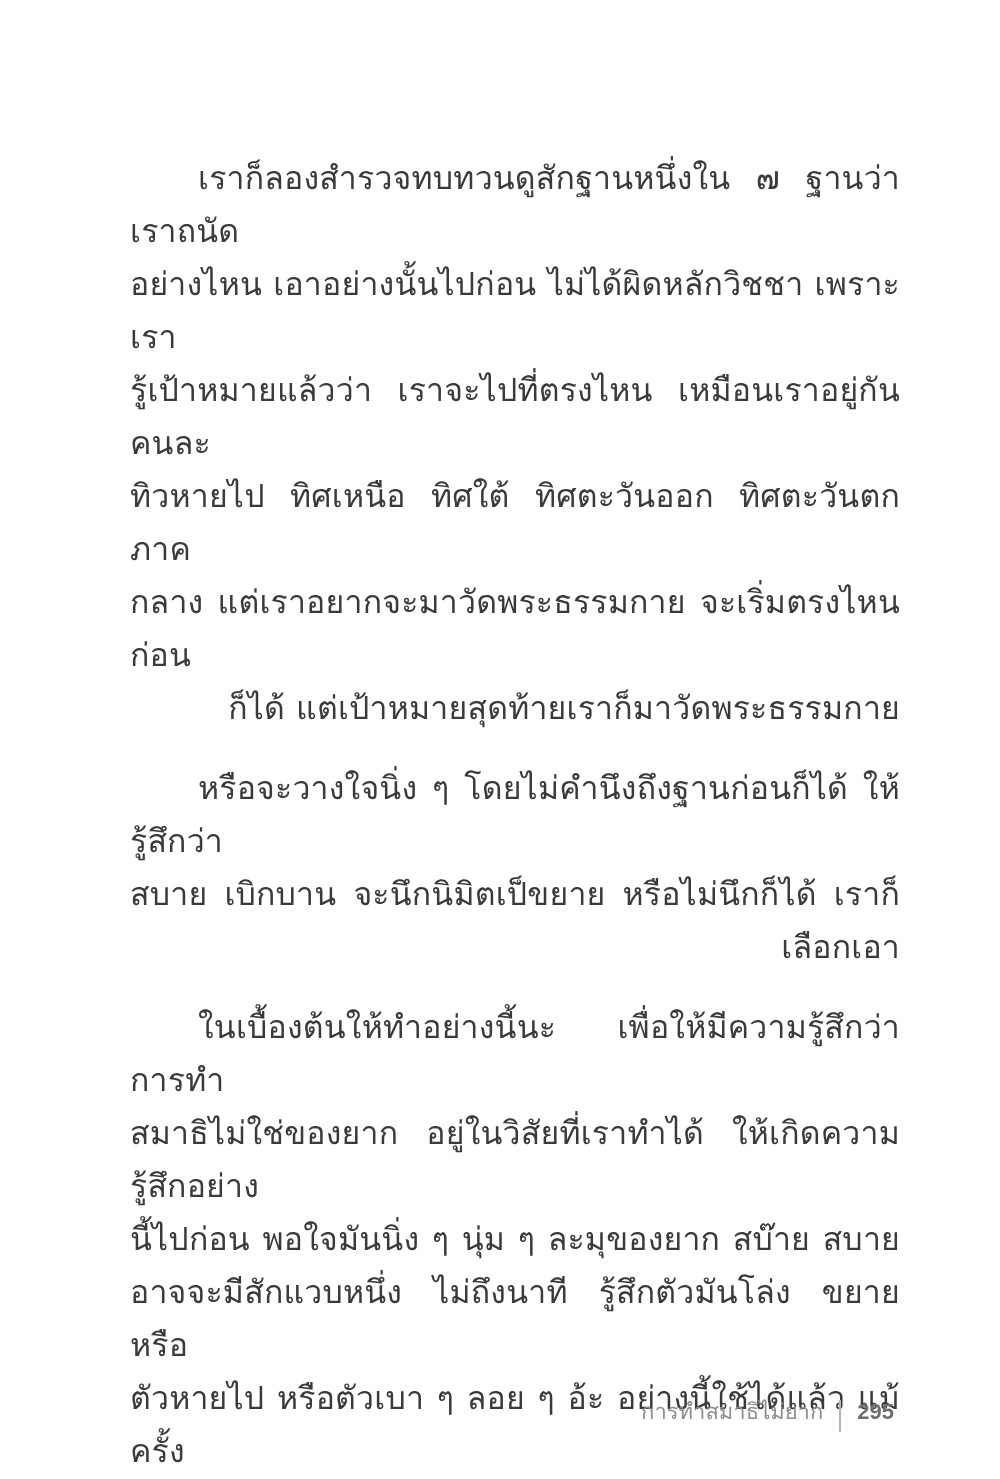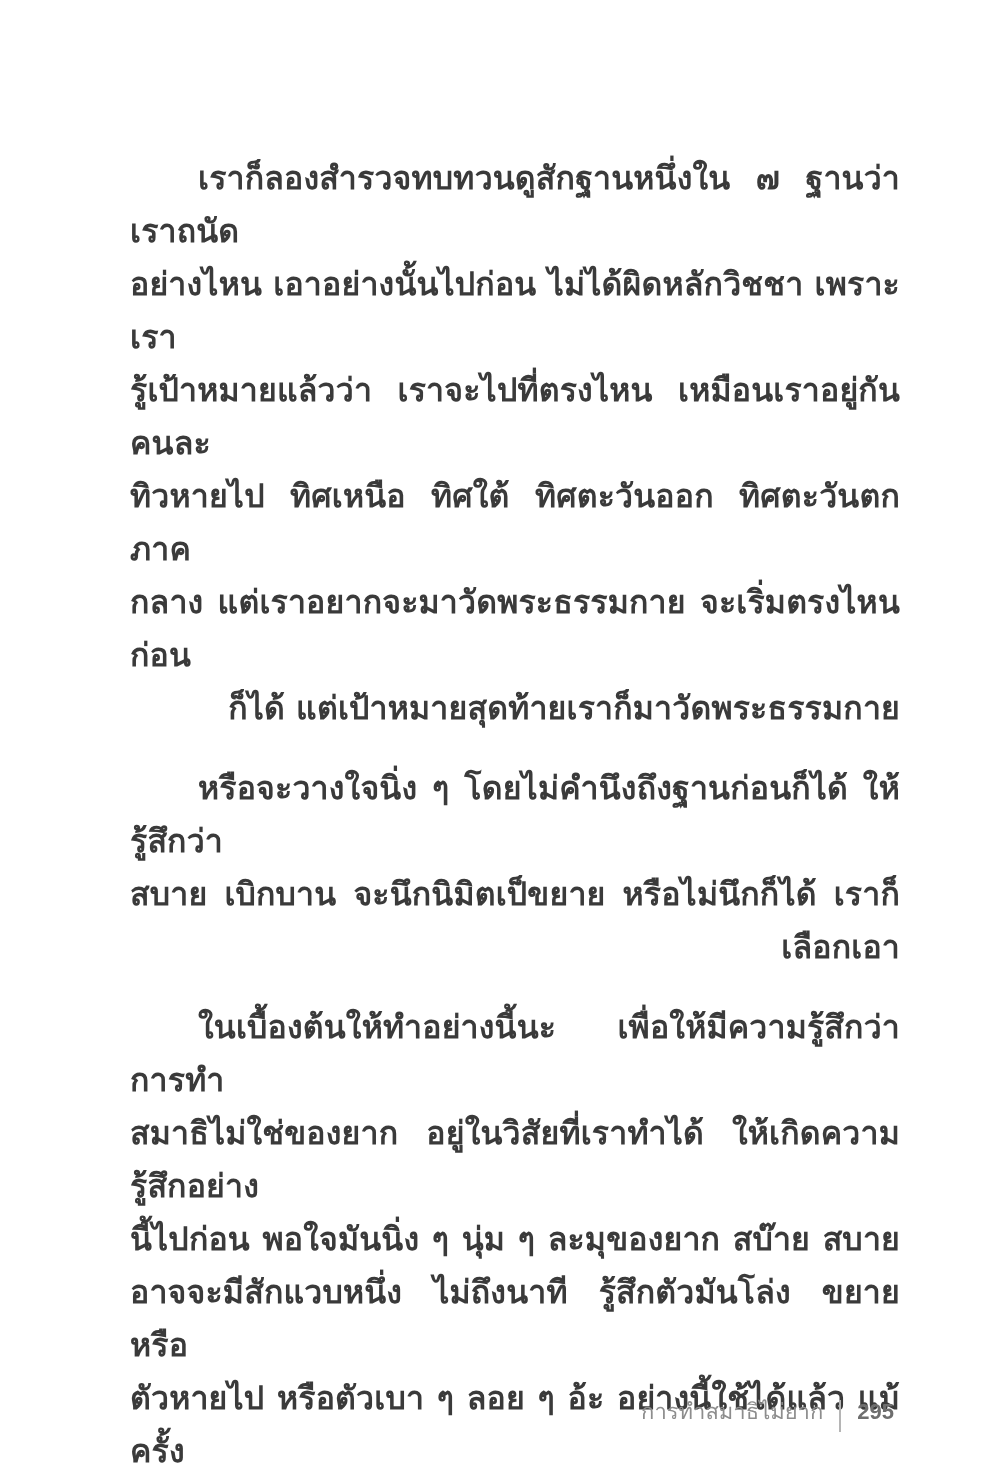--- a/index.html
+++ b/index.html
@@ -24,21 +24,21 @@
   .text-block {
     position: absolute;
     left: 130px;
     top: 152px;
     width: 770px;
     color: var(--text-color);
     font-size: 32px;
     line-height: 53px;
     letter-spacing: 0.2px;
   }
-  .paragraph { margin-bottom: 27px; font-weight: bold; }
+  .paragraph { margin-bottom: 27px; }
   .paragraph:last-child { margin-bottom: 0; }
   .line {
     width: 100%;
     text-align: right;
     white-space: normal;
     word-spacing: 2px;
   }
   .line.just {
     text-align: justify;
     text-align-last: justify;

